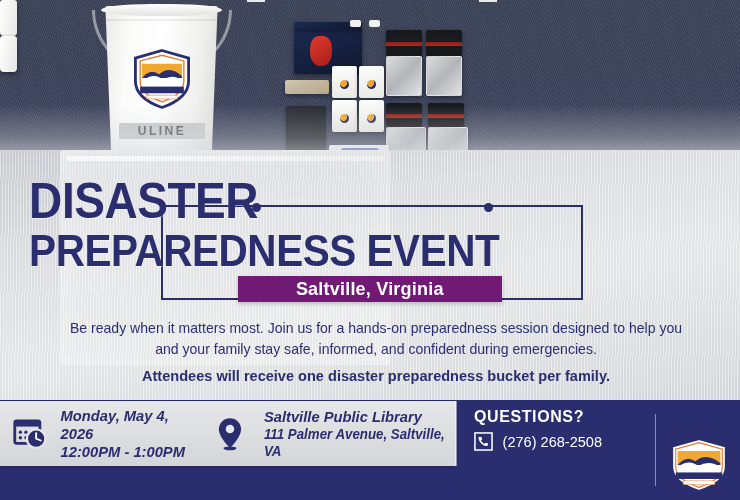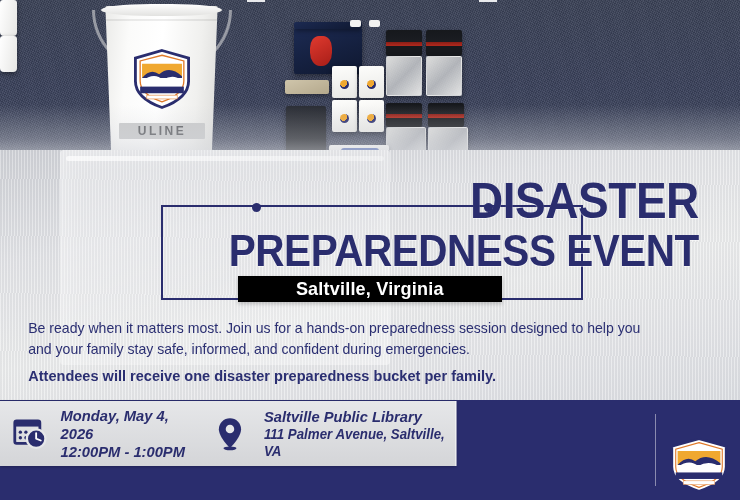--- a/index.html
+++ b/index.html
@@ -90,47 +90,47 @@
 
   
   .frame {
     position:absolute; left:161px; top:205px; width:422px; height:95px;
     border:2px solid #2a2d6e;
   }
   .frame-notch-l, .frame-notch-r {
     position:absolute; top:-2px; height:4px; background:#e9eaec;
   }
   .title-wrap{
-    position:absolute; left:0; top:176px; width:728px; text-align:right;
+    position:absolute; left:0; top:176px; width:728px; text-align:left;
   }
   .title-1 {
     font-family:"Liberation Sans", sans-serif;
     font-weight:bold; font-size:50px; line-height:50px;
     color:#2a2d6e; letter-spacing:-0.5px;
     transform:scaleX(.92); display:block;
     text-shadow:0 1px 0 rgba(255,255,255,.5);
   }
   .title-2 {
     font-family:"Liberation Sans", sans-serif;
     font-weight:bold; font-size:44px; line-height:46px;
     color:#2a2d6e; letter-spacing:-0.5px;
     transform:scaleX(.92); display:block; margin-top:2px;
     text-shadow:0 1px 0 rgba(255,255,255,.5);
   }
   .dot{ position:absolute; width:9px; height:9px; border-radius:50%; background:#2a2d6e; top:203px; }
   .dot.l{ left:252px; } .dot.r{ left:484px; }
   .pill {
     position:absolute; left:238px; top:276px; width:264px; height:26px;
-    background:#000000; display:flex; align-items:center; justify-content:center;
+    background:#701a75; display:flex; align-items:center; justify-content:center;
     box-shadow:0 2px 4px rgba(0,0,0,.2);
   }
   .pill span{ color:#ffffff; font-size:19px; font-weight:bold; letter-spacing:.2px; transform:scaleX(.95); }
 
   
-  .copy{ position:absolute; left:18px; top:318px; width:680px; }
+  .copy{ position:absolute; left:36px; top:318px; width:680px; text-align:center; }
   .copy p{ color:#2b2f72; font-size:14.5px; line-height:21px; transform:scaleX(.97); }
   .copy p.bold{ font-weight:bold; font-size:15px; margin-top:5px; }
 
   
   .navybar{ position:absolute; left:0; top:400px; width:740px; height:100px; background:#2a2d6e; }
   .lightpanel{
     position:absolute; left:0; top:401px; width:456px; height:65px;
     background:linear-gradient(180deg,#e6e7e9,#d4d5d8);
     display:flex; align-items:center; box-shadow:0 1px 3px rgba(0,0,0,.25);font-style:italic;
   }
@@ -267,20 +267,28 @@
       </svg>
       <div class="ftxt">
         <span class="l1">Saltville Public Library</span>
         <span class="l2">111 Palmer Avenue, Saltville, VA</span>
       </div>
     </div>
   </div>
   <div class="panel-edge"></div>
 
   <div class="qbox">
+    <div class="qtitle">QUESTIONS?</div>
+    <div class="qrow">
+      <svg width="19" height="19" viewBox="0 0 20 20">
+        <rect x="1" y="1" width="18" height="18" fill="none" stroke="#ffffff" stroke-width="1.6"></rect>
+        <path d="M6 5 C5 5 4.5 6 4.8 7 C5.6 10.5 9 14 12.6 14.8 C13.6 15 14.6 14.4 14.6 13.4 L14.6 11.8 L12 11.2 L11 12.6 C9.4 11.8 8 10.4 7.2 8.8 L8.6 7.8 L8 5.2 Z" fill="#ffffff"></path>
+      </svg>
+      <span class="t">(276) 268-2508</span>
+    </div>
   </div>
 
   <div class="divider"></div>
 
   <svg class="logo-badge" viewBox="0 0 64 58">
     <path d="M32 1 L61 9 L61 31 Q61 48 32 57 Q3 48 3 31 L3 9 Z" fill="#ffffff" stroke="#2a2d6e" stroke-width="2.5"></path>
     <path d="M32 5 L57 12 L57 31 Q57 45 32 53 Q7 45 7 31 L7 12 Z" fill="#ffffff" stroke="#e07a2a" stroke-width="1.2"></path>
     <path d="M9 14 H55 V29 H9 Z" fill="#f0a830"></path>
     <path d="M9 29 Q19 18 28 25 Q40 15 55 27 L55 29 Z" fill="#2a2d6e"></path>
     <path d="M9 31 Q22 22 31 30 Q43 23 55 31 L55 37 Q42 30 32 36 Q20 30 9 37 Z" fill="#ffffff"></path>

